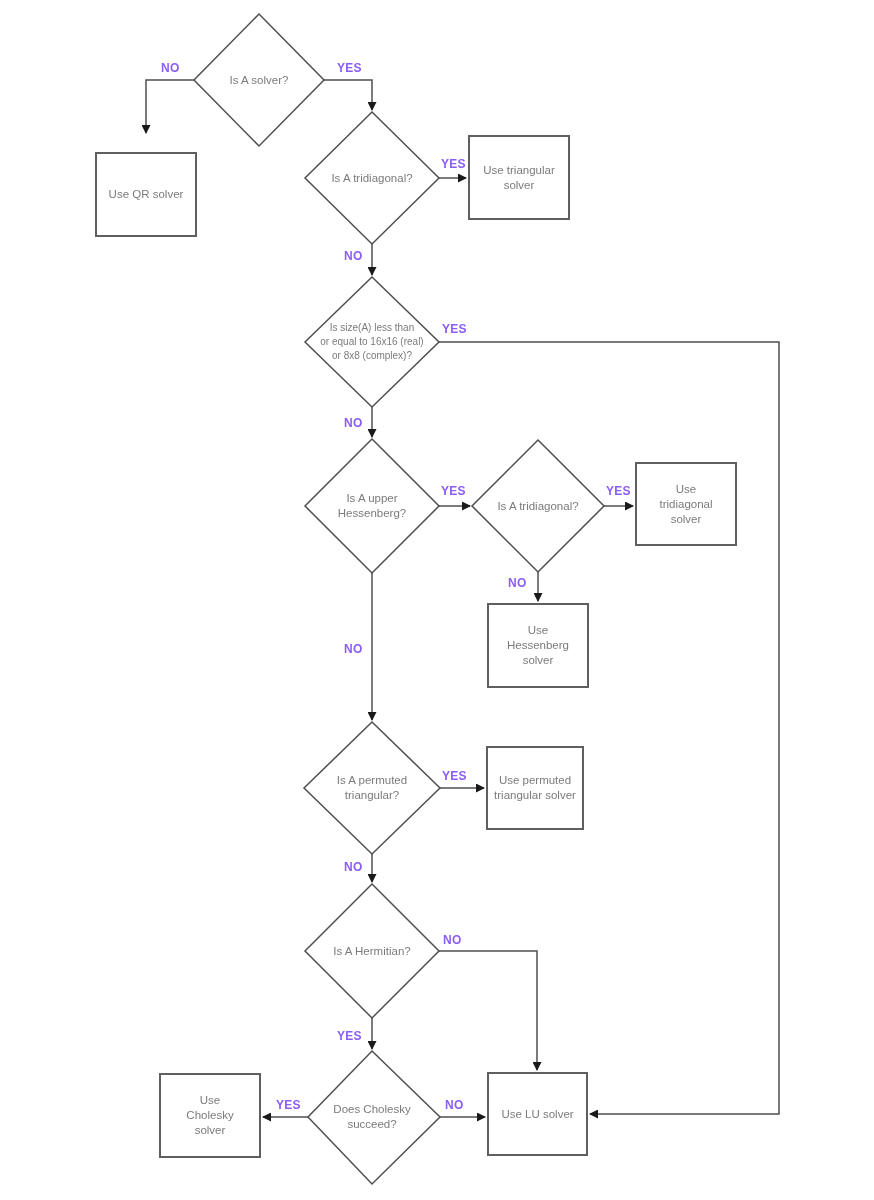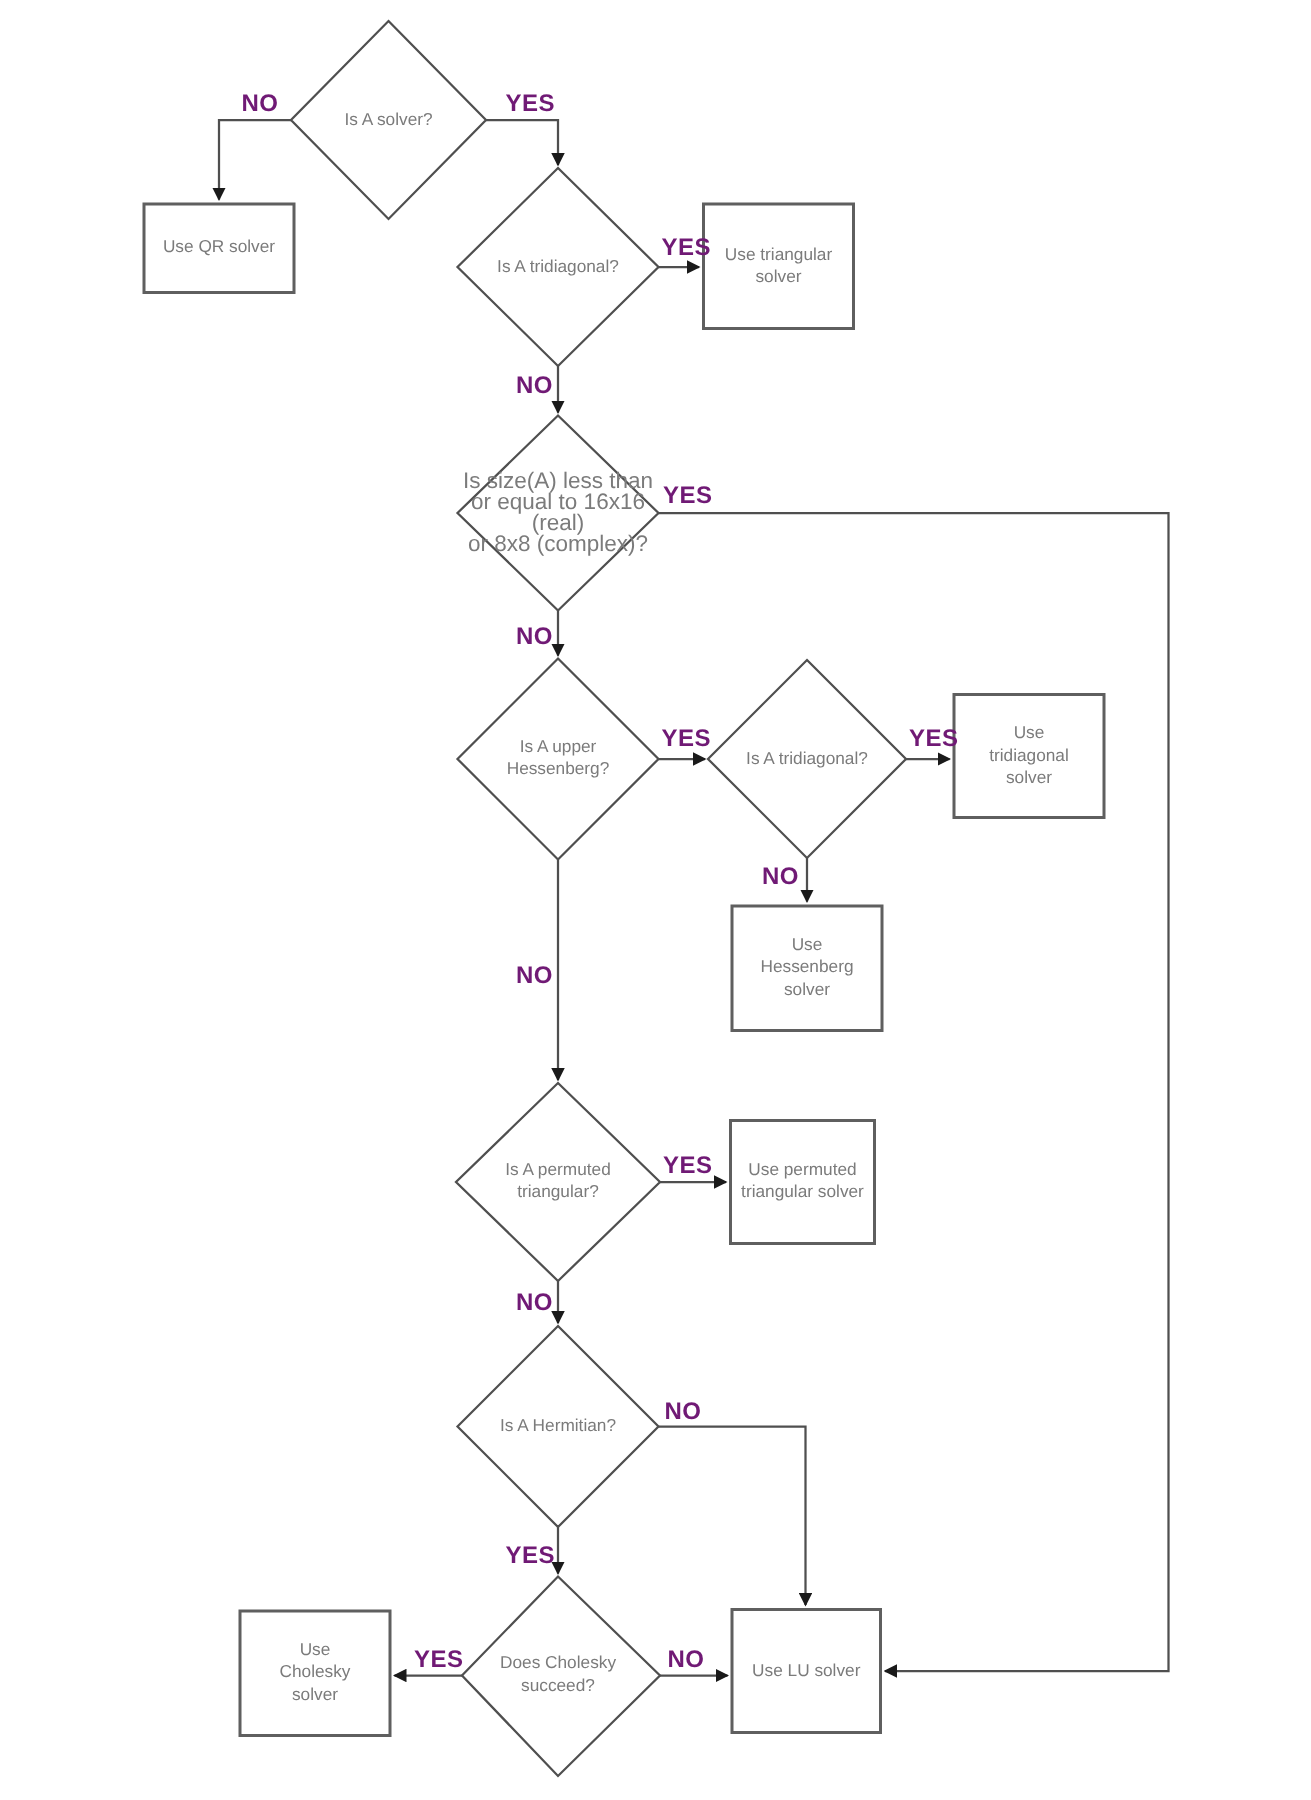--- a/index.html
+++ b/index.html
@@ -45,27 +45,27 @@
     display: flex;
     align-items: center;
     justify-content: center;
     text-align: center;
     color: #7b7b7b;
     font-size: 11.5px;
     line-height: 15px;
     white-space: pre-line;
     pointer-events: none;
   }
-  .dtext.small { font-size: 15px; line-height: 14px; }
+  .dtext.small { font-size: 10px; line-height: 14px; }
   .elabel {
     position: absolute;
     font-weight: bold;
-    font-size: 16px;
+    font-size: 12px;
     letter-spacing: 0.3px;
-    color: #701a75;
+    color: #8b5cf6;
     white-space: nowrap;
   }
 </style>
 </head>
 <body>
 
 <div class="canvas">
 
   <svg class="wires" viewBox="0 0 874 1200" xmlns="http://www.w3.org/2000/svg">
     <defs>
@@ -94,21 +94,21 @@
     <polygon points="259,14 324,80 259,146 194,80"></polygon>
     <polygon points="372,112 439,178 372,244 305,178"></polygon>
     <polygon points="372,277 439,342 372,407 305,342"></polygon>
     <polygon points="372,439 439,506 372,573 305,506"></polygon>
     <polygon points="538,440 604,506 538,572 472,506"></polygon>
     <polygon points="372,722 440,788 372,854 304,788"></polygon>
     <polygon points="372,884 439,951 372,1018 305,951"></polygon>
     <polygon points="372,1051 440,1117 372,1184 308,1117"></polygon>
   </svg>
 
-  <div class="box" style="left:95px; top:135px; width:102px; height:61px;">
+  <div class="box" style="left:95px; top:152px; width:102px; height:85px;">
     <span>Use QR solver</span>
   </div>
   <div class="box" style="left:468px; top:135px; width:102px; height:85px;text-align:center;">
     <span>Use triangular
 solver</span>
   </div>
   <div class="box" style="left:635px; top:462px; width:102px; height:84px;">
     <span>Use
 tridiagonal
 solver</span>

